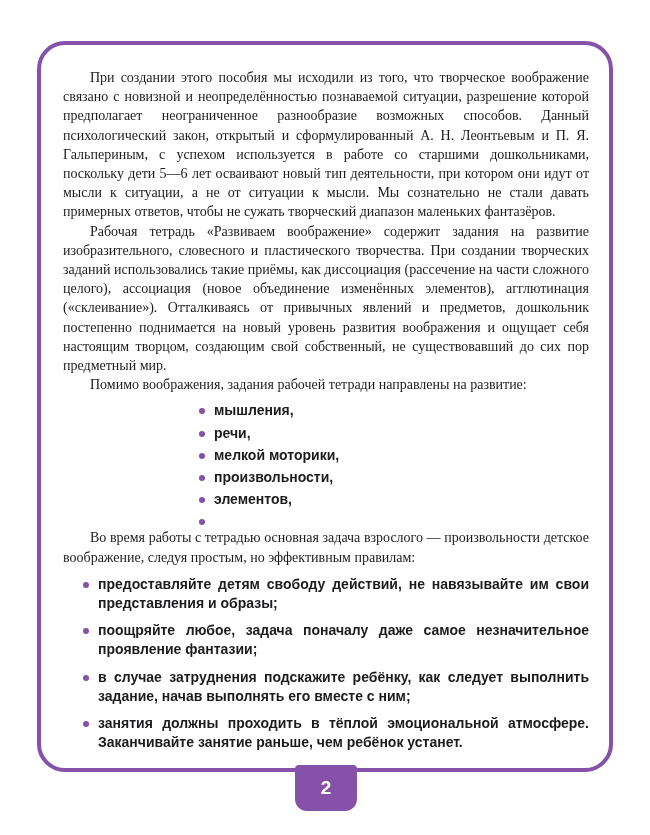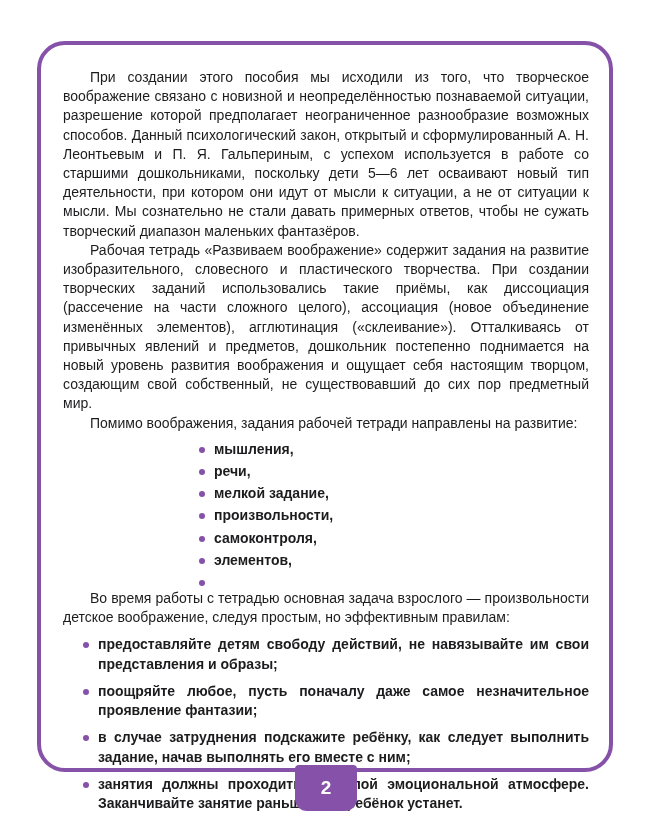--- a/index.html
+++ b/index.html
@@ -33,20 +33,21 @@
     top: 68px;
     width: 526px;
     color: var(--text);
     font-size: 14px;
     line-height: 19.2px;
     text-align: justify;
   }
   .content p {
     margin: 0;
     text-indent: 27px;
+    font-family: Liberation Serif, serif;
   }
   .content p.spaced {
     margin-top: 0;
   }
   ul.blist {
     list-style: none;
     margin: 7px 0 0 0;
     padding: 0;
     font-weight: bold;
   }
@@ -115,49 +116,45 @@
     <li>
       <span class="bullet"></span>
       <span class="li-text">мышления,</span>
     </li>
     <li>
       <span class="bullet"></span>
       <span class="li-text">речи,</span>
     </li>
     <li>
       <span class="bullet"></span>
-      <span class="li-text">мелкой задание,</span>
+      <span class="li-text">мелкой моторики,</span>
     </li>
     <li>
       <span class="bullet"></span>
       <span class="li-text">произвольности,</span>
-    </li>
-    <li>
-      <span class="bullet"></span>
-      <span class="li-text">самоконтроля,</span>
     </li>
     <li>
       <span class="bullet"></span>
       <span class="li-text">элементов,</span>
     </li>
     <li>
       <span class="bullet"></span>
     </li>
   </ul>
 
   <p class="spaced">Во время работы с тетрадью основная задача взрослого — произвольности детское воображение, следуя простым, но эффективным правилам:</p>
 
   <ul class="blist list-rules">
     <li>
       <span class="bullet"></span>
       <span class="li-text">предоставляйте детям свободу действий, не навязывайте им свои представления и образы;</span>
     </li>
     <li>
       <span class="bullet"></span>
-      <span class="li-text">поощряйте любое, пусть поначалу даже самое незначительное проявление фантазии;</span>
+      <span class="li-text">поощряйте любое, задача поначалу даже самое незначительное проявление фантазии;</span>
     </li>
     <li>
       <span class="bullet"></span>
       <span class="li-text">в случае затруднения подскажите ребёнку, как следует выполнить задание, начав выполнять его вместе с ним;</span>
     </li>
     <li>
       <span class="bullet"></span>
       <span class="li-text">занятия должны проходить в тёплой эмоциональной атмосфере. Заканчивайте занятие раньше, чем ребёнок устанет.</span>
     </li>
   </ul>

